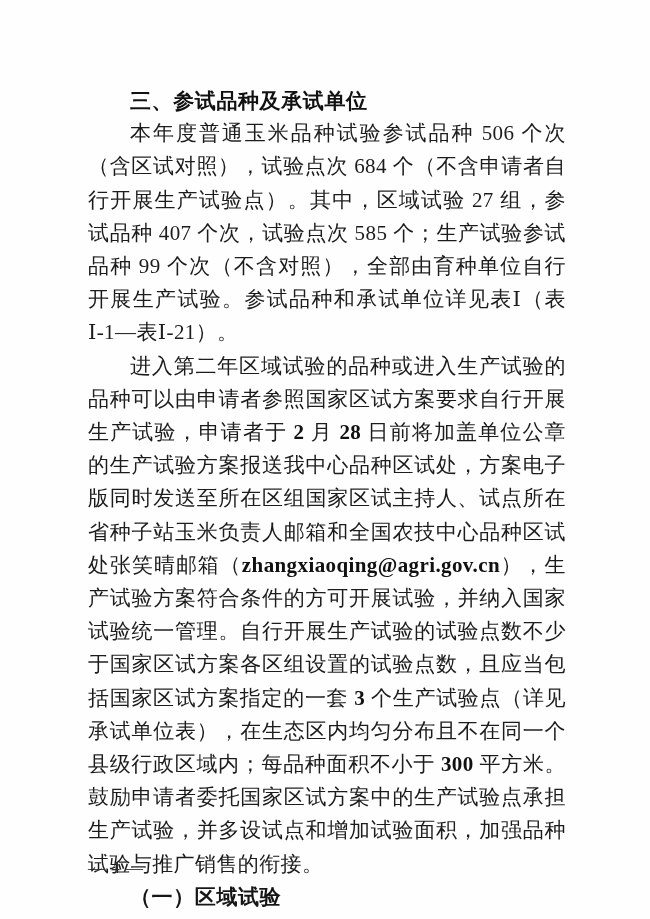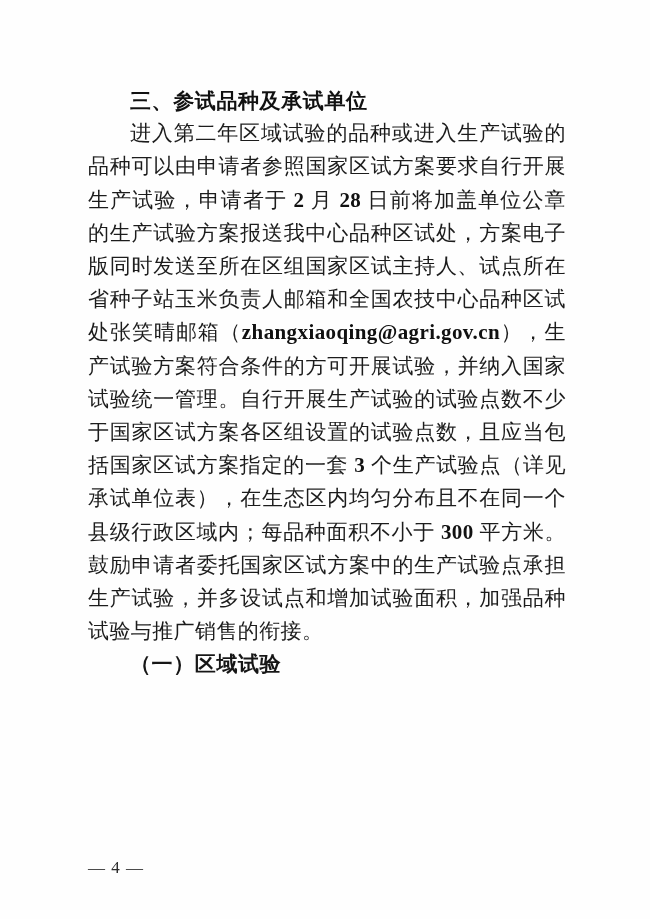--- a/index.html
+++ b/index.html
@@ -56,20 +56,21 @@
   }
 </style>
 </head>
 <body>
 
 <div class="page">
   <div class="content">
 
     <h2 class="h-hei">三、参试品种及承试单位</h2>
 
+    <p class="para"><span>本年度普通玉米品种试验参试品种 506 个次（含区试对照），试验点次 684 个（不含申请者自行开展生产试验点）。其中，区域试验 27 组，参试品种 407 个次，试验点次 585 个；生产试验参试品种 99 个次（不含对照），全部由育种单位自行开展生产试验。参试品种和承试单位详见表Ⅰ（表Ⅰ-1—表Ⅰ-21）。</span></p>
 
     <p class="para"><span>进入第二年区域试验的品种或进入生产试验的品种可以由申请者参照国家区试方案要求自行开展生产试验，申请者于 </span><span class="run-bold">2</span><span> 月 </span><span class="run-bold">28</span><span> 日前将加盖单位公章的生产试验方案报送我中心品种区试处，方案电子版同时发送至所在区组国家区试主持人、试点所在省种子站玉米负责人邮箱和全国农技中心品种区试处张笑晴邮箱（</span><span class="run-bold">zhangxiaoqing@agri.gov.cn</span><span>），生产试验方案符合条件的方可开展试验，并纳入国家试验统一管理。自行开展生产试验的试验点数不少于国家区试方案各区组设置的试验点数，且应当包括国家区试方案指定的一套 </span><span class="run-bold">3</span><span> 个生产试验点（详见承试单位表），在生态区内均匀分布且不在同一个县级行政区域内；每品种面积不小于 </span><span class="run-bold">300</span><span> 平方米。鼓励申请者委托国家区试方案中的生产试验点承担生产试验，并多设试点和增加试验面积，加强品种试验与推广销售的衔接。</span></p>
 
 
     <h3 class="h-kai">（一）区域试验</h3>
 
   </div>
 
   <div class="footer">— 4 —</div>
 </div>

